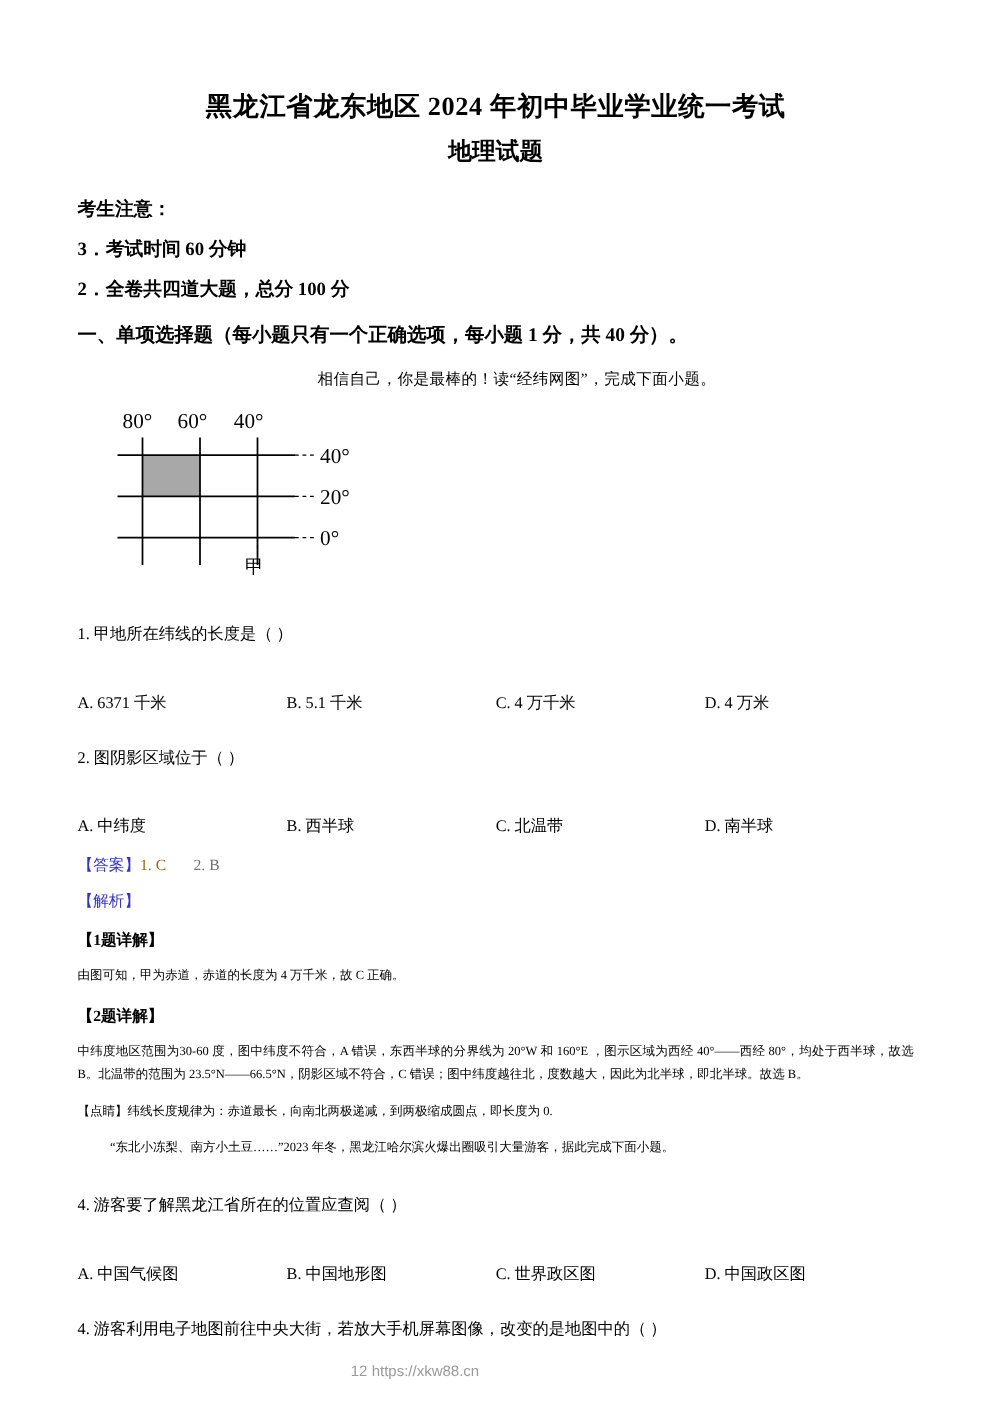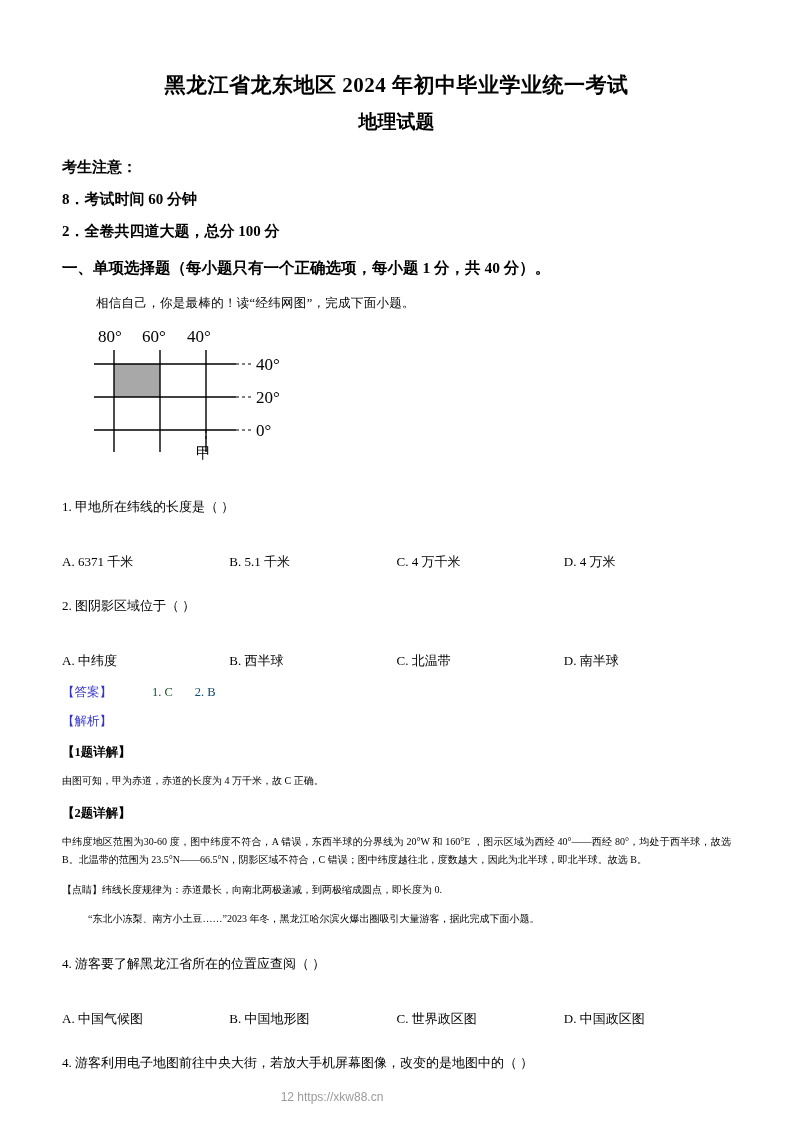--- a/index.html
+++ b/index.html
@@ -50,20 +50,21 @@
   .section-head {
     font-size: 15.5px;
     font-weight: bold;
     margin-top: 17px;
   }
   .lead-in {
     font-size: 12.5px;
     margin-top: 16px;
     margin-left: 34px;
     letter-spacing: 0.3px;
+    text-align: center;
   }
   .figure-wrap {
     margin-top: 12px;
     margin-left: 22px;
     height: 148px;
     position: relative;
   }
   .q-line {
     font-size: 13px;
     margin-top: 26px;
@@ -79,25 +80,24 @@
   }
   .ans-line {
     font-size: 12.5px;
     margin-top: 14px;
     color: #3333cc;
   }
   .ans-line .tag {
     color: #3333cc;
   }
   .ans-line .val {
-    color: #14532d;
-    margin-left: 40px;
+    color: #a16207;
   }
   .ans-line .val2 {
-    color: #0c4a6e;
+    color: #737373;
     margin-left: 22px;
   }
   .jie-line {
     font-size: 12.5px;
     margin-top: 12px;
     color: #3333cc;
   }
   .detail-head {
     font-size: 12.5px;
     margin-top: 14px;
@@ -129,21 +129,21 @@
 </style>
 </head>
 <body>
 
 <div class="page">
 
   <h1 class="title-main">黑龙江省龙东地区 2024 年初中毕业学业统一考试</h1>
   <h2 class="title-sub">地理试题</h2>
 
   <div class="notice-head">考生注意：</div>
-  <div class="notice-line">8．考试时间 60 分钟</div>
+  <div class="notice-line">3．考试时间 60 分钟</div>
   <div class="notice-line">2．全卷共四道大题，总分 100 分</div>
 
   <div class="section-head">一、单项选择题（每小题只有一个正确选项，每小题 1 分，共 40 分）。</div>
 
   <div class="lead-in">相信自己，你是最棒的！读“经纬网图”，完成下面小题。</div>
 
   <div class="figure-wrap">
     <svg class="figure" width="300" height="145" viewBox="0 0 300 145">
 
       <text x="14" y="18" font-family="Liberation Serif, serif" font-size="17" fill="#000">80°</text>

